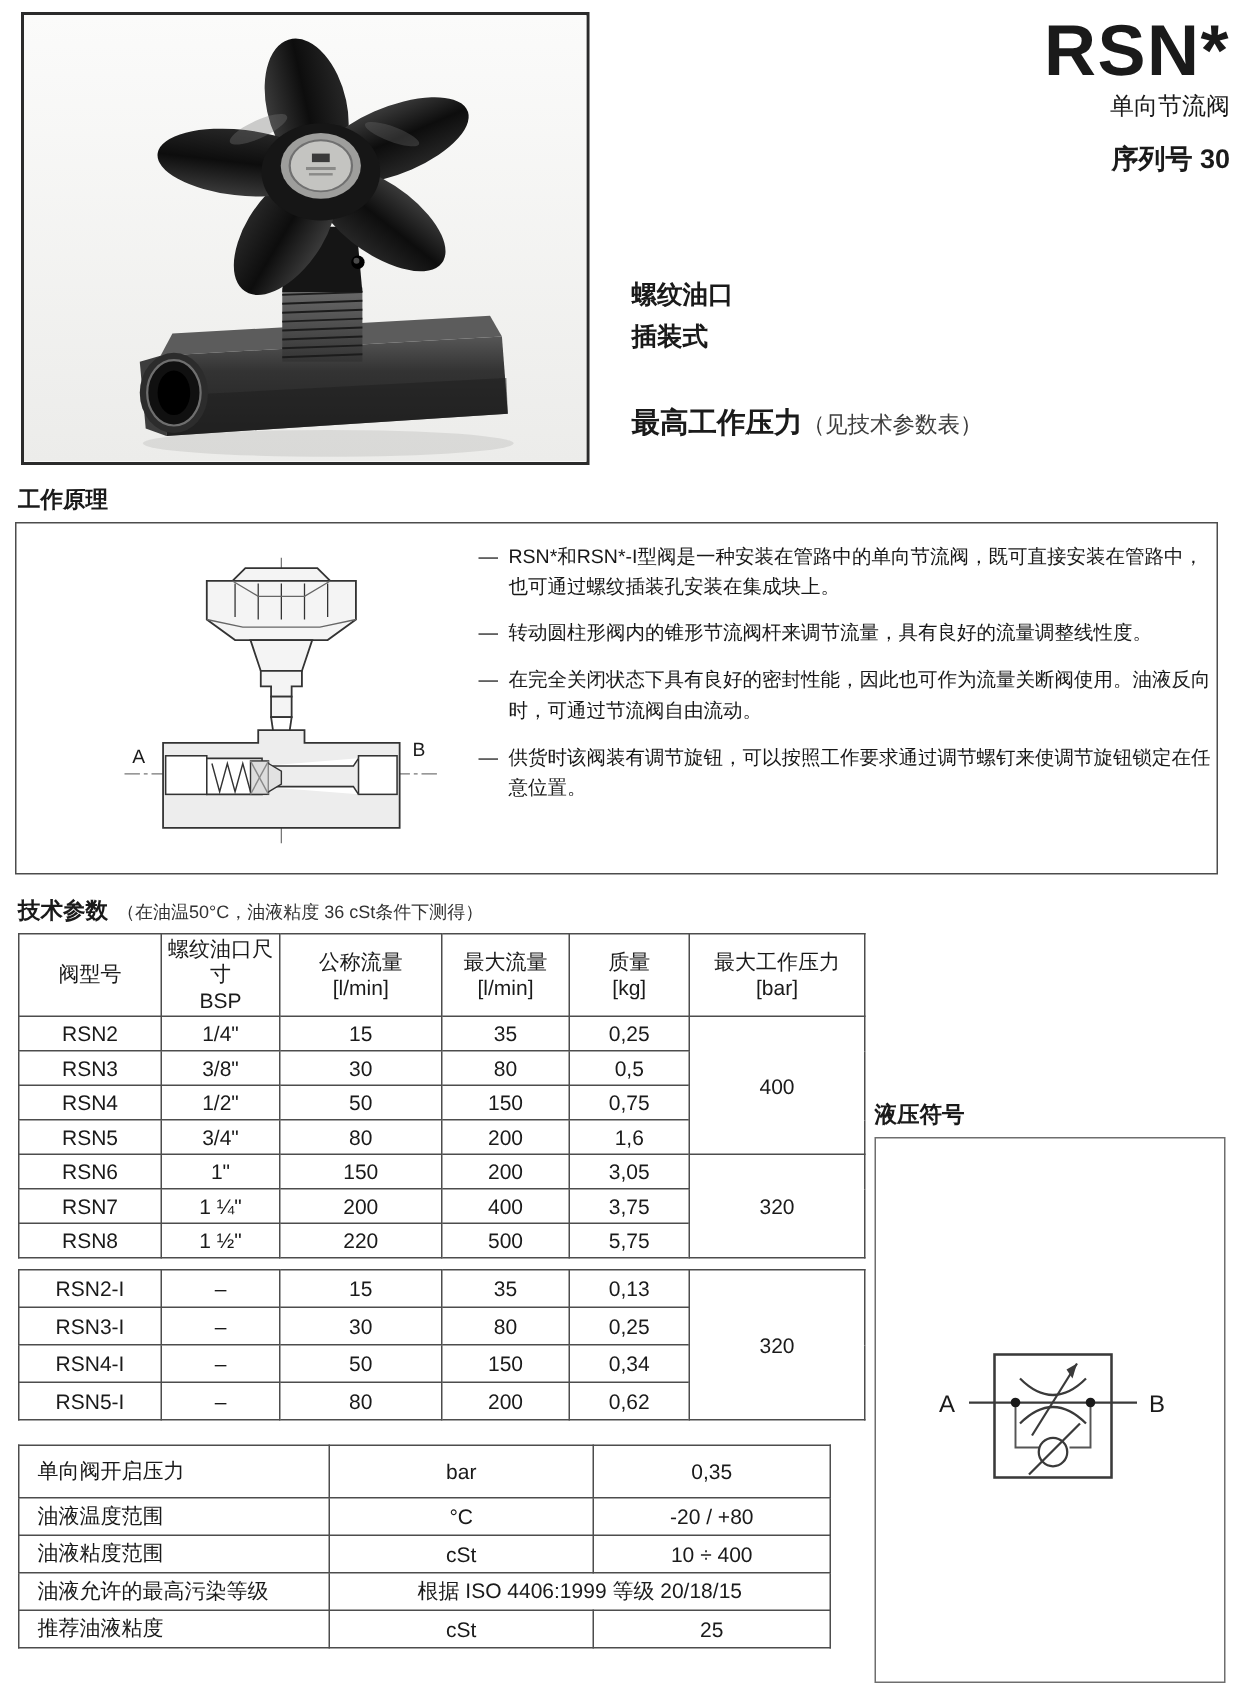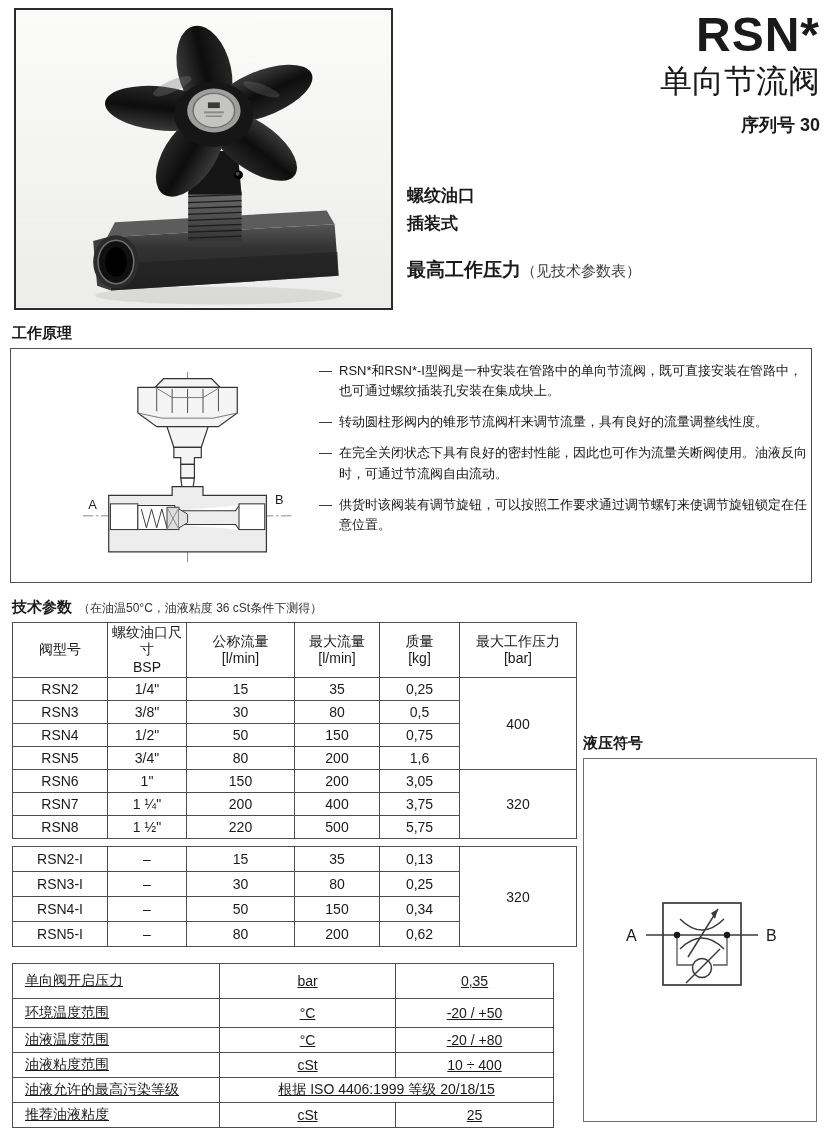--- a/index.html
+++ b/index.html
@@ -11,27 +11,27 @@
   }
   .abs { position:absolute; }
 
   
   .photo-box { left:14px; top:8px; width:379px; height:302px; border:2px solid #2b2b2b; background:#fbfbfa; }
   .photo-box svg { display:block; width:100%; height:100%; }
 
   
   .header { right:10px; top:10px; text-align:right; }
   .header .title { font-size:48px; font-weight:bold; line-height:1.05; letter-spacing:1px; }
-  .header .subtitle { font-size:32px; line-height:1.2; margin-top:2px; }
+  .header .subtitle { font-size:16px; line-height:1.2; margin-top:2px; }
   .header .serial { font-size:18px; font-weight:bold; margin-top:12px; }
 
   
-  .intro { left:407px; top:183px;font-family:Liberation Mono, monospace; }
+  .intro { left:421px; top:183px; }
   .intro .small-line { font-size:17px; font-weight:bold; line-height:28px; }
-  .intro .big-line { font-size:19px; font-weight:bold; line-height:29px; margin-top:4px;text-align:center; }
+  .intro .big-line { font-size:19px; font-weight:bold; line-height:29px; margin-top:15px;text-align:center; }
   .intro .gap { height:14px; }
   .intro .note { font-size:15px; font-weight:normal; color:#3d3d3d; }
 
   .section-title { font-size:15px; font-weight:bold; }
   .section-note { font-size:12px; font-weight:normal; color:#333; margin-left:6px; }
 
   
   .principle-title { left:12px; top:324px; }
   .principle-box { left:10px; top:348px; width:802px; height:235px; border:1px solid #4d4d4d; background:#fff; }
   .principle-drawing { position:absolute; left:48px; top:8px; width:240px; height:220px; }
@@ -46,21 +46,21 @@
   .t1 { left:12px; top:622px; }
   .t1 th { font-size:14px; }
   .t1 .hrow th { height:55px; }
   .t1 tr { height:23px; }
   .t2 { left:12px; top:846px; }
   .t2 tr { height:25px; }
   .c-model{width:95px;} .c-size{width:79px;} .c-nom{width:108px;} .c-max{width:85px;} .c-wt{width:80px;} .c-pr{width:117px;}
   .hdr2 { display:block; line-height:1.25; }
 
   .t3 { left:12px; top:963px; }
-  .t3 td { font-size:14px;text-decoration:underline; }
+  .t3 td { font-size:14px; }
   .t3 .lbl { text-align:left; padding-left:12px; }
   .t3 .cl1{width:207px;} .t3 .cl2{width:176px;} .t3 .cl3{width:158px;}
   .r0{height:35px;} .r1{height:29px;} .r2{height:25px;}
 
   
   .symbol-title { left:583px; top:734px; }
   .symbol-box { left:583px; top:758px; width:234px; height:364px; border:1px solid #6e6e6e; background:#fff; }
   .symbol-drawing { position:absolute; left:0px; top:128px; width:234px; height:130px; }
 
   svg text { font-family:"Liberation Sans","DejaVu Sans",sans-serif; }
@@ -350,25 +350,20 @@
 </tbody>
   </table>
 
 <table class="abs t3">
   <tbody>
       <tr class="r0">
     <td class="cl1 lbl">单向阀开启压力</td>
     <td class="cl2">bar</td>
     <td class="cl3">0,35</td>
   </tr>
-  <tr class="r1">
-    <td class="lbl">环境温度范围</td>
-    <td>°C</td>
-    <td>-20 / +50</td>
-  </tr>
   <tr class="r2">
     <td class="lbl">油液温度范围</td>
     <td>°C</td>
     <td>-20 / +80</td>
   </tr>
   <tr class="r2">
     <td class="lbl">油液粘度范围</td>
     <td>cSt</td>
     <td>10 ÷ 400</td>
   </tr>

